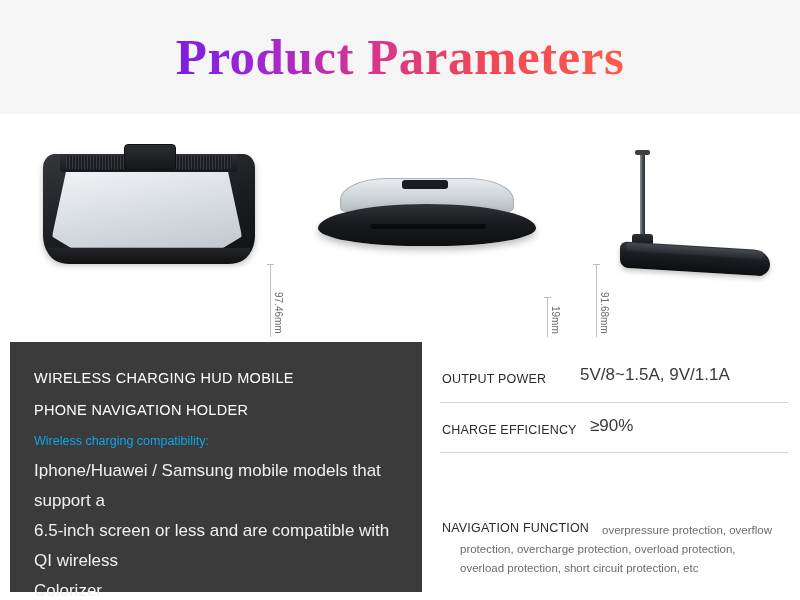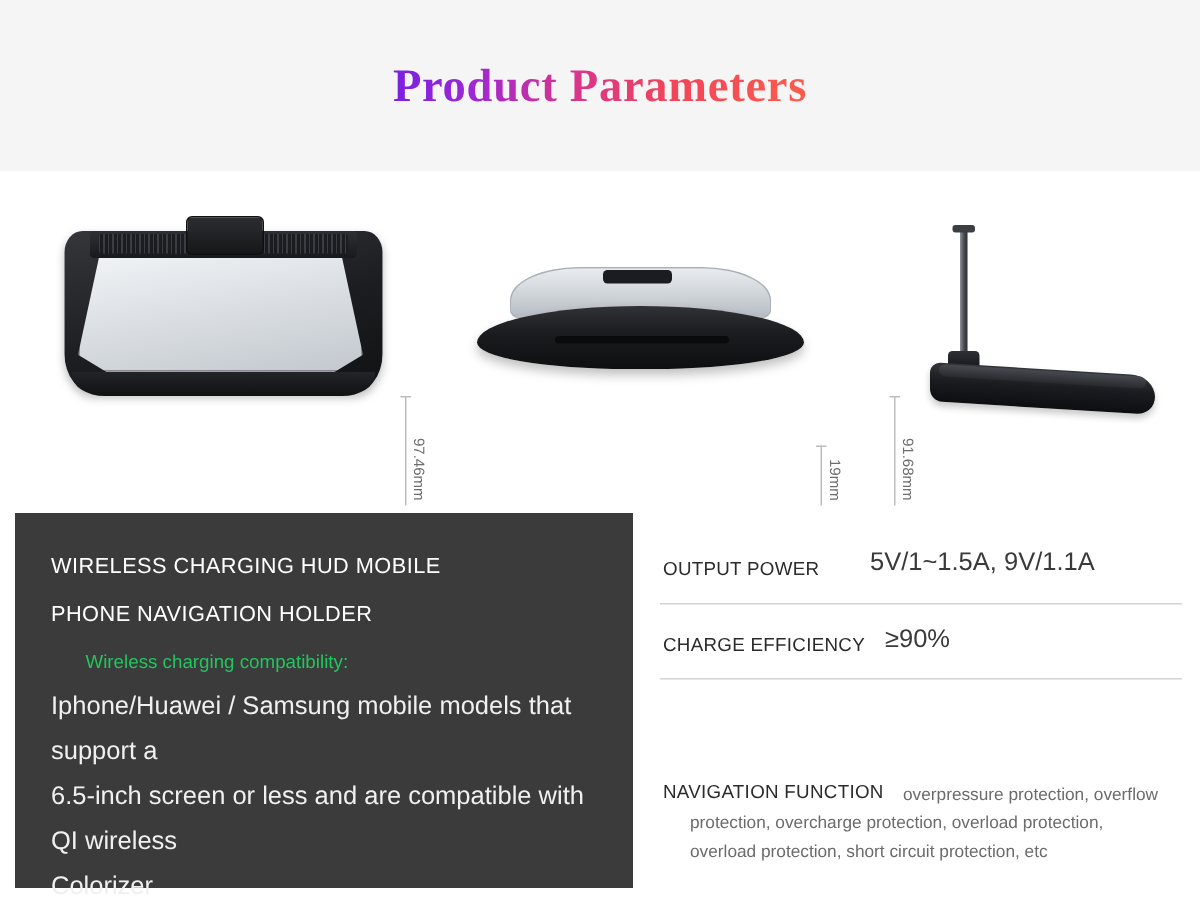--- a/index.html
+++ b/index.html
@@ -28,21 +28,21 @@
     width: 800px;
     height: 114px;
     background: #f5f5f5;
     display: flex;
     align-items: center;
     justify-content: center;
   }
   .header-title {
     font-family: "Liberation Serif", serif;
     font-weight: bold;
-    font-size: 31px;
+    font-size: 51px;
     letter-spacing: 0.5px;
     background: linear-gradient(90deg, #7b1fe0 0%, #9b27d6 18%, #d6338f 42%, #f2455a 68%, #fb5b4a 100%);
     -webkit-background-clip: text;
     background-clip: text;
     color: transparent;
     -webkit-text-fill-color: transparent;
     white-space: nowrap;
   }
 
   
@@ -299,22 +299,21 @@
   }
   .desc-title {
     font-size: 14.5px;
     line-height: 32px;
     letter-spacing: 0.3px;
     color: #ffffff;
   }
   .desc-sub {
     font-size: 12.5px;
     line-height: 30px;
-    color: #22c55e;
-    margin-left: 23px;
+    color: #0ea5e9;
   }
   .desc-line {
     font-size: 17px;
     line-height: 30px;
     color: #f0f0f0;
   }
 
   .spec-panel {
     position: absolute;
     left: 440px;
@@ -415,21 +414,21 @@
       <div class="desc-sub">Wireless charging compatibility:</div>
       <div class="desc-line">Iphone/Huawei / Samsung mobile models that support a</div>
       <div class="desc-line">6.5-inch screen or less and are compatible with QI wireless</div>
       <div class="desc-line">Colorizer</div>
     </div>
 
     <div class="spec-panel">
 
       <div class="spec-row" style="top:14px; height:52px;">
         <div class="spec-label" style="top:21px;">OUTPUT POWER</div>
-        <div class="spec-value" style="left:140px; top:14px;">5V/1~1.5A,   9V/1.1A</div>
+        <div class="spec-value" style="left:140px; top:14px;">5V/8~1.5A,   9V/1.1A</div>
       </div>
 
       <div class="spec-row" style="top:66px; height:50px;">
         <div class="spec-label" style="top:20px;">CHARGE EFFICIENCY</div>
         <div class="spec-value" style="left:150px; top:13px;">≥90%</div>
       </div>
 
 
       <div class="spec-row" style="top:168px; height:78px; border-bottom:none;">
         <div class="spec-label" style="top:16px;">NAVIGATION FUNCTION</div>

